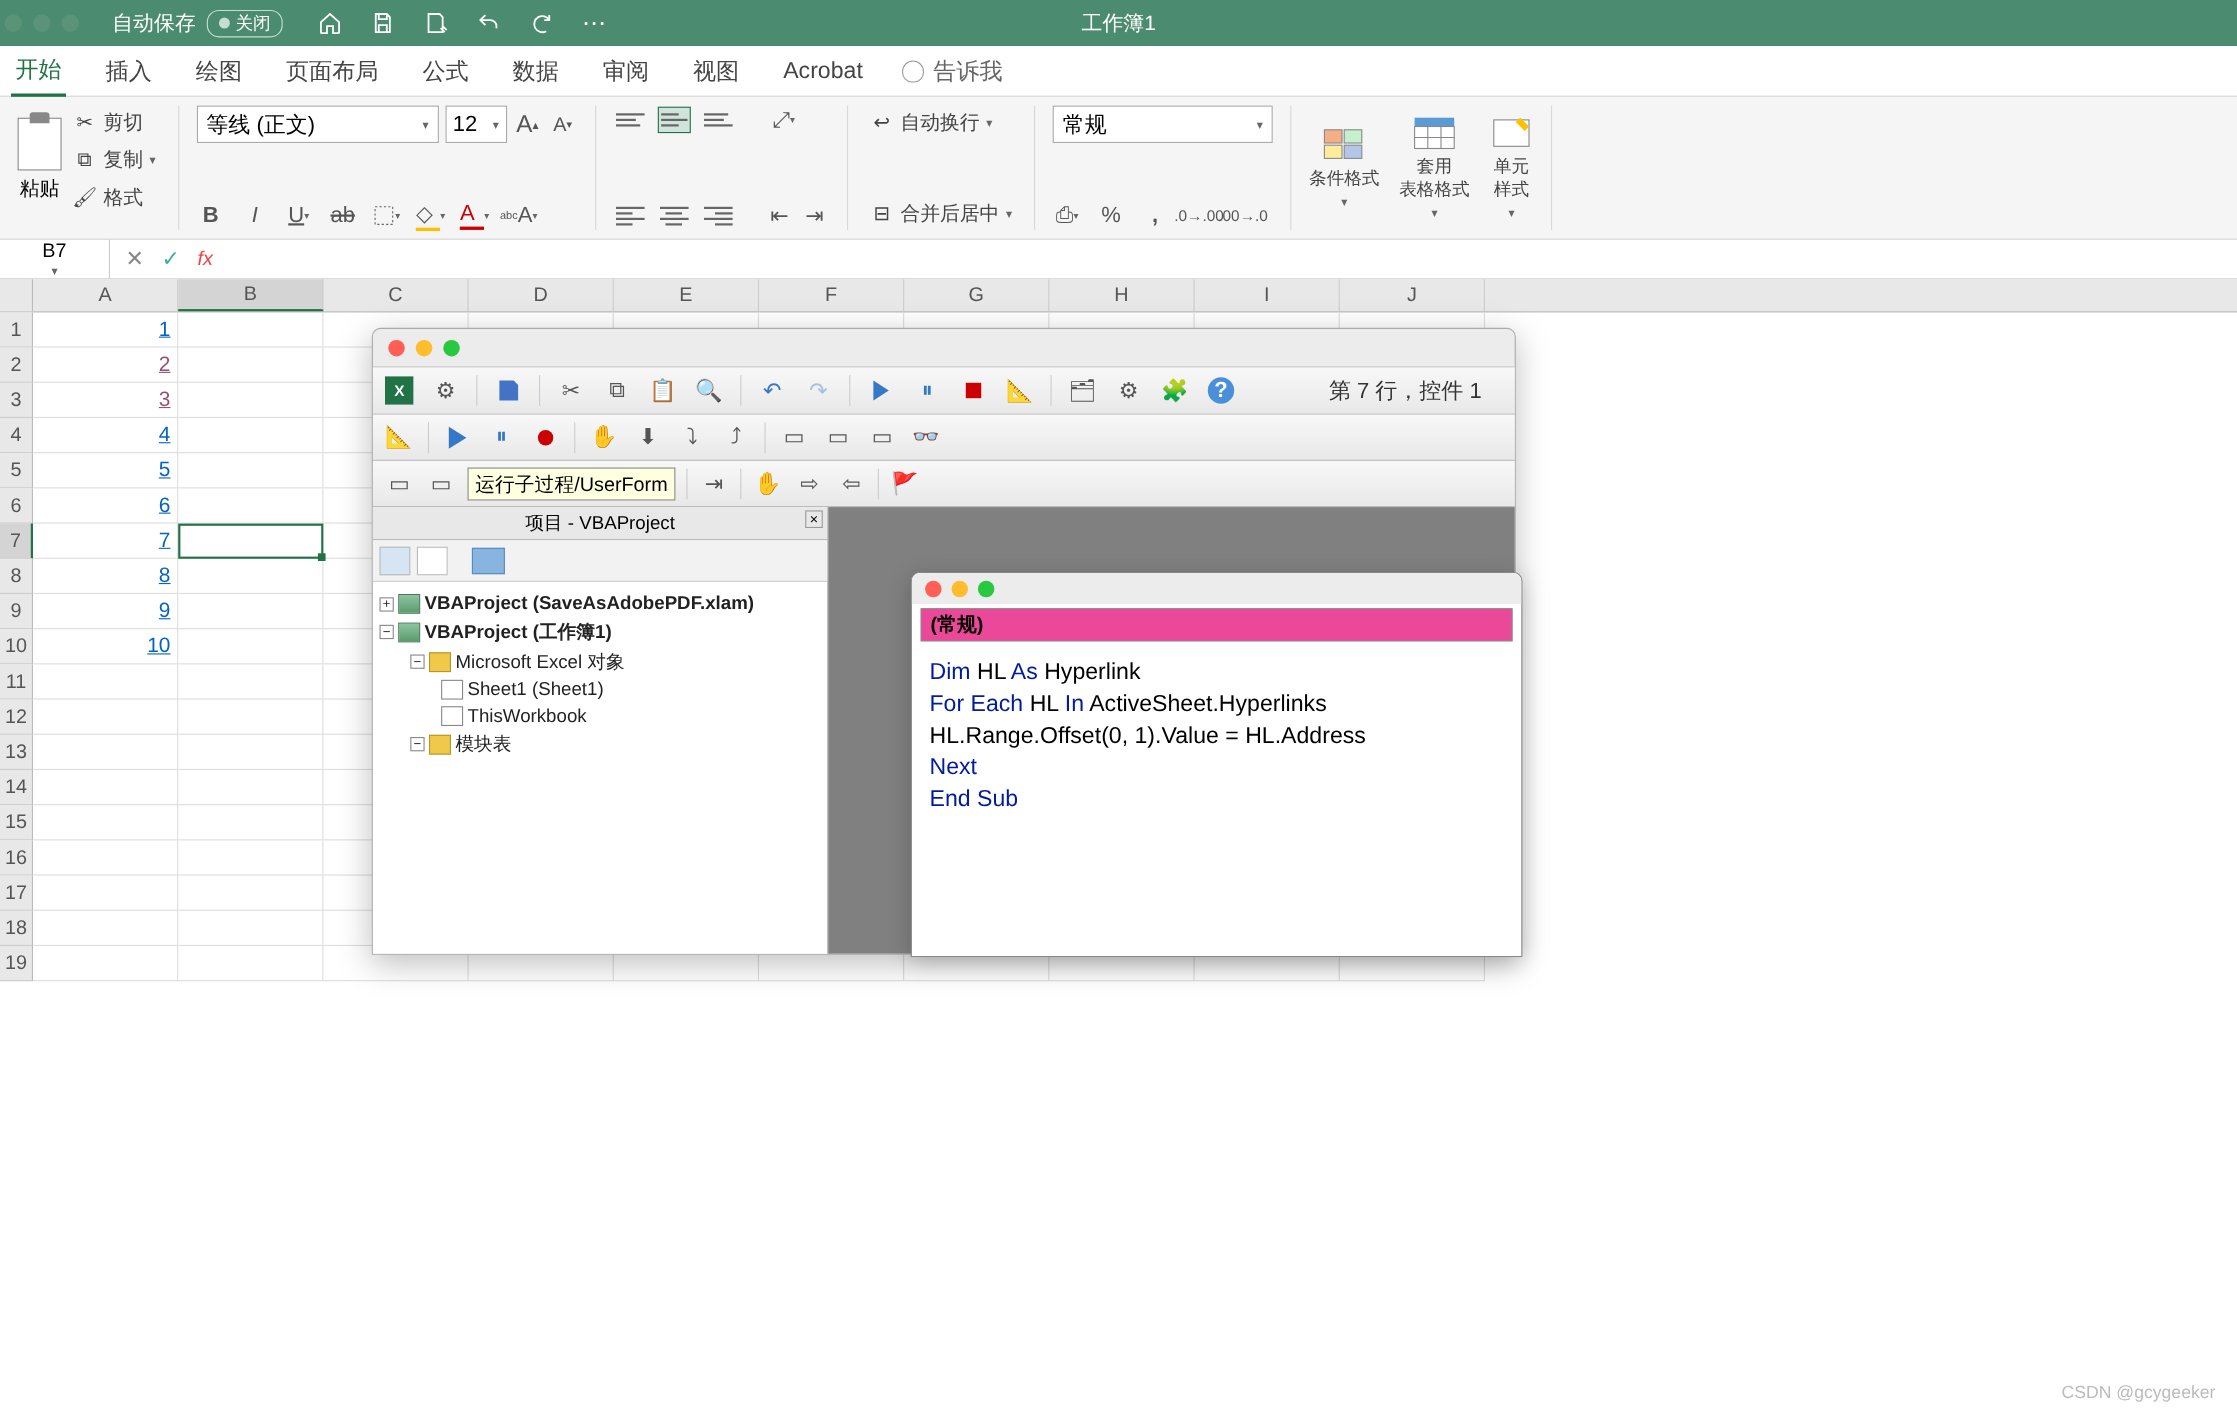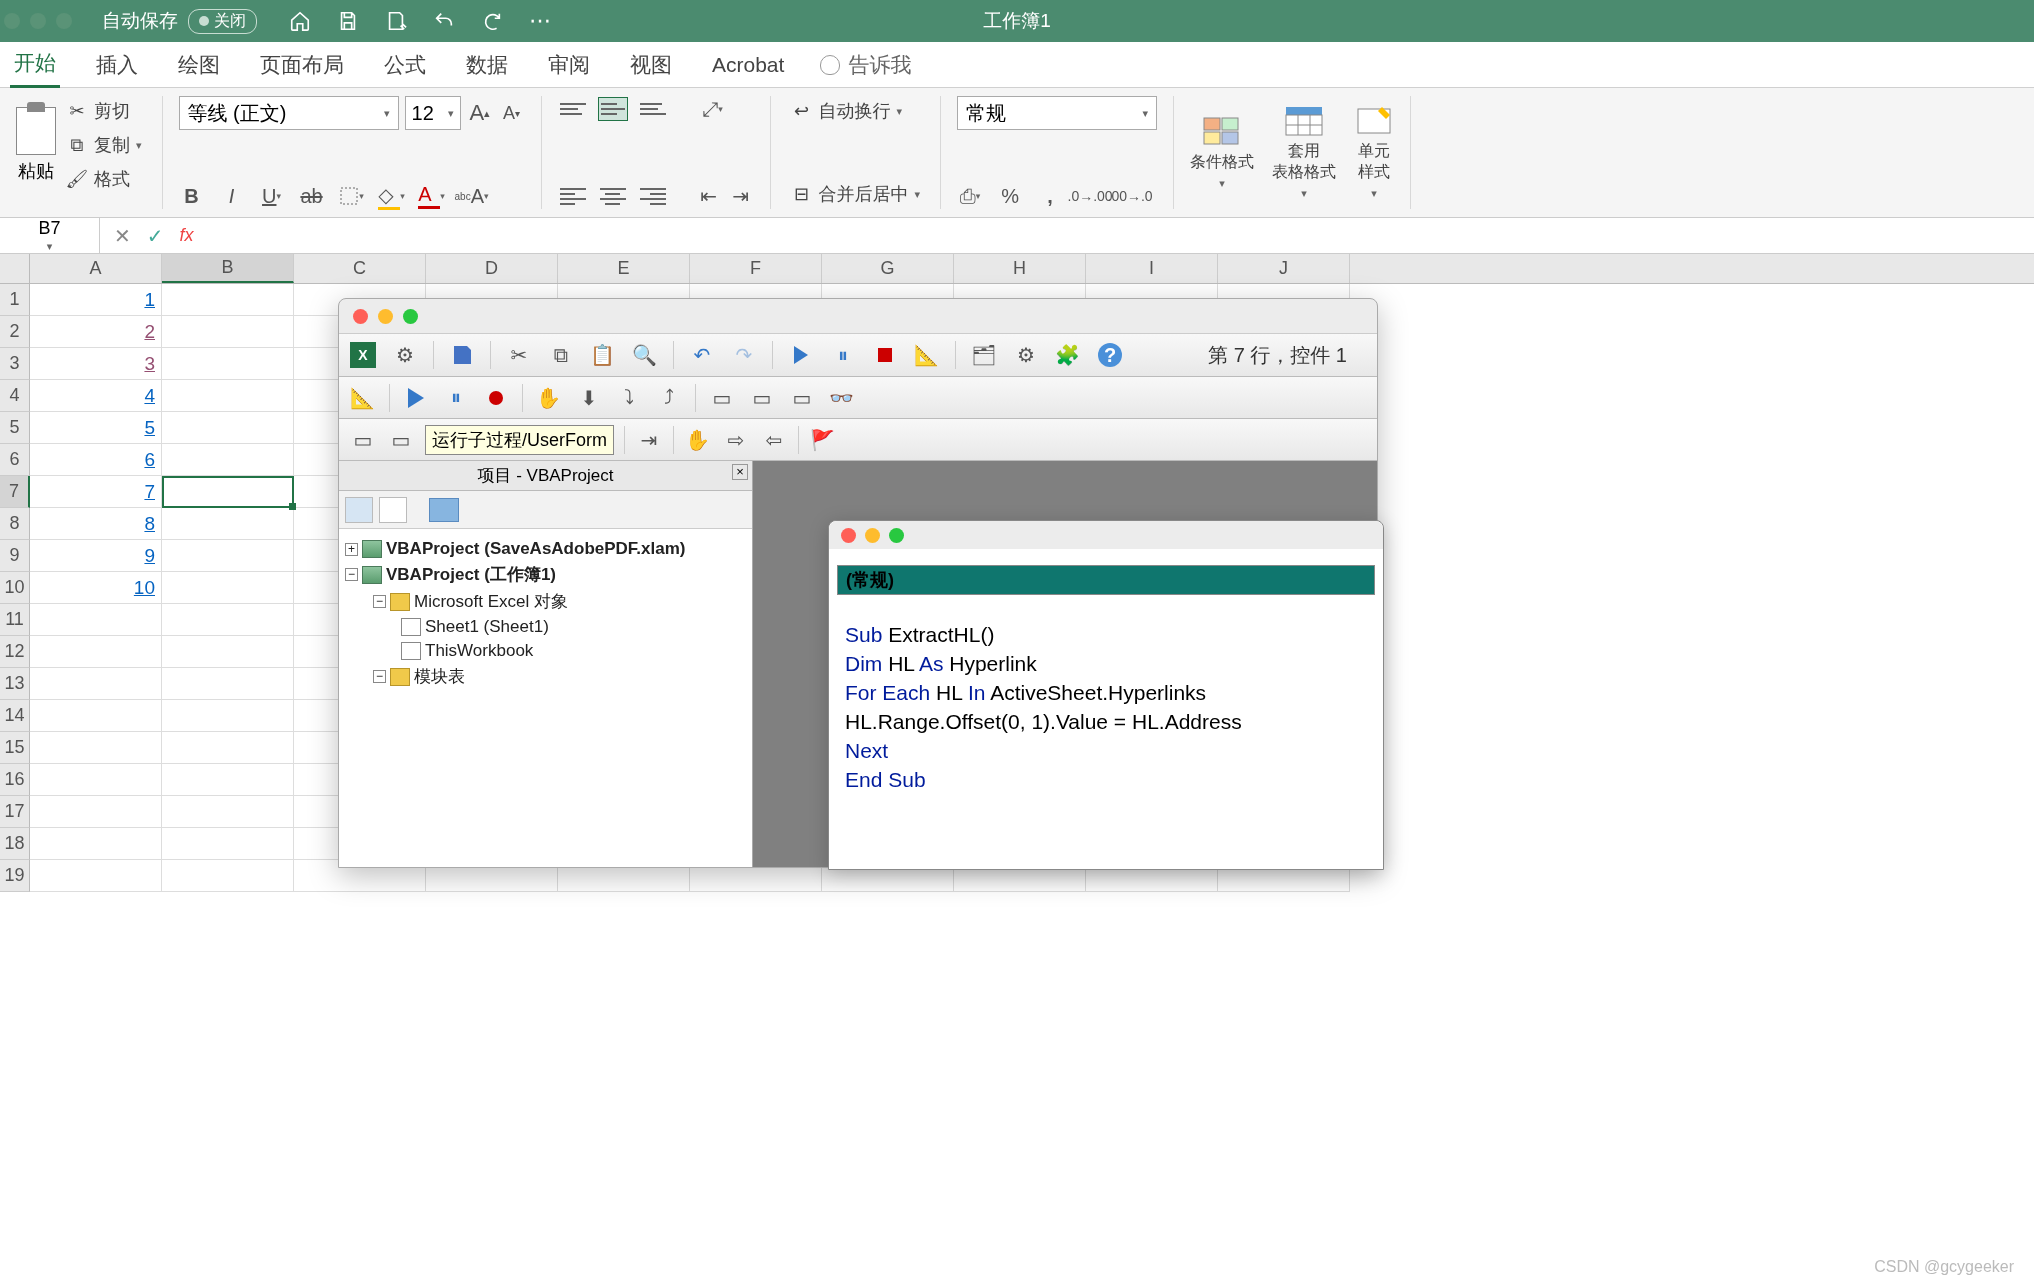--- a/index.html
+++ b/index.html
@@ -95,21 +95,21 @@
 .tree-icon { width: 20px; height: 18px; display: inline-block; }
 .folder-icon { background: #f0c94a; border: 1px solid #b8952a; }
 .mod-icon { background: linear-gradient(#8ec49e,#5a9c6e); border: 1px solid #4a7a5a; }
 .indent1 { padding-left: 28px; } .indent2 { padding-left: 56px; }
 .tree-item.sel { background: #d0d0d0; }
 .vba-mdi { flex: 1; background: #808080; position: relative; }
 
 
 .code-window { position: absolute; left: 828px; top: 520px; width: 556px; height: 350px; background: #fff; border: 1px solid #888; box-shadow: 0 4px 20px rgba(0,0,0,0.2); border-radius: 8px 8px 0 0; }
 .code-titlebar { height: 28px; background: #ececec; display: flex; align-items: center; padding: 0 12px; gap: 9px; border-radius: 8px 8px 0 0; }
-.code-combo { height: 30px; margin: 16px 8px; border: 1px solid #888; background: #0f766e; padding: 2px 8px; font-size: 18px; font-weight: 600; }
+.code-combo { height: 30px; margin: 4px 8px; border: 1px solid #888; background: #ec4899; padding: 2px 8px; font-size: 18px; font-weight: 600; }
 .code-area { padding: 10px 16px; font-family: Menlo, Consolas, monospace; font-size: 21px; line-height: 1.38; }
 .kw { color: #001b9c; }
 .code-line { white-space: pre; }
 
 .watermark { position: absolute; right: 20px; bottom: 10px; font-size: 16px; color: #bbb; }
 
 svg { display: block; }
 </style>
 </head>
 <body>
@@ -771,21 +771,20 @@
 </div>
 
 <div class="code-window">
   <div class="code-titlebar">
     <div class="vtl r"></div>
     <div class="vtl y"></div>
     <div class="vtl g"></div>
   </div>
   <div class="code-combo">(常规)</div>
   <div class="code-area" id="code-area">
-      <div class="code-line"><span class="kw">Sub </span>ExtractHL()</div>
       <div class="code-line"><span class="kw">Dim </span>HL <span class="kw">As </span>Hyperlink</div>
       <div class="code-line"><span class="kw">For Each </span>HL <span class="kw">In </span>ActiveSheet.Hyperlinks</div>
       <div class="code-line">HL.Range.Offset(0, 1).Value = HL.Address</div>
       <div class="code-line"><span class="kw">Next</span></div>
       <div class="code-line"><span class="kw">End Sub</span></div>
     </div>
 </div>
 
 <div class="watermark">CSDN @gcygeeker</div>
 

